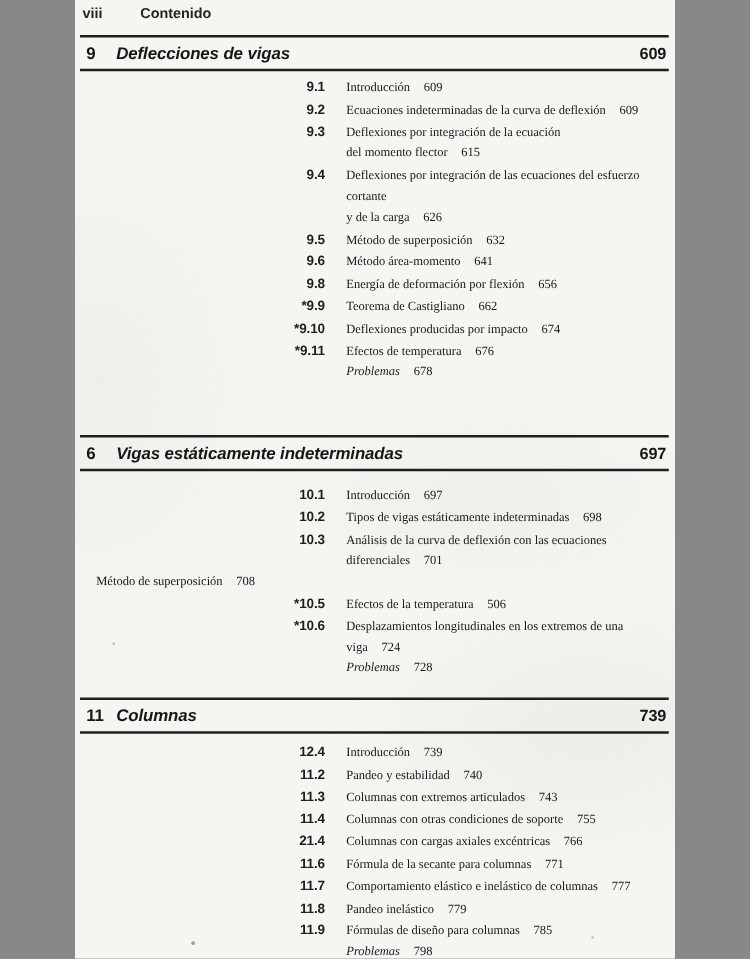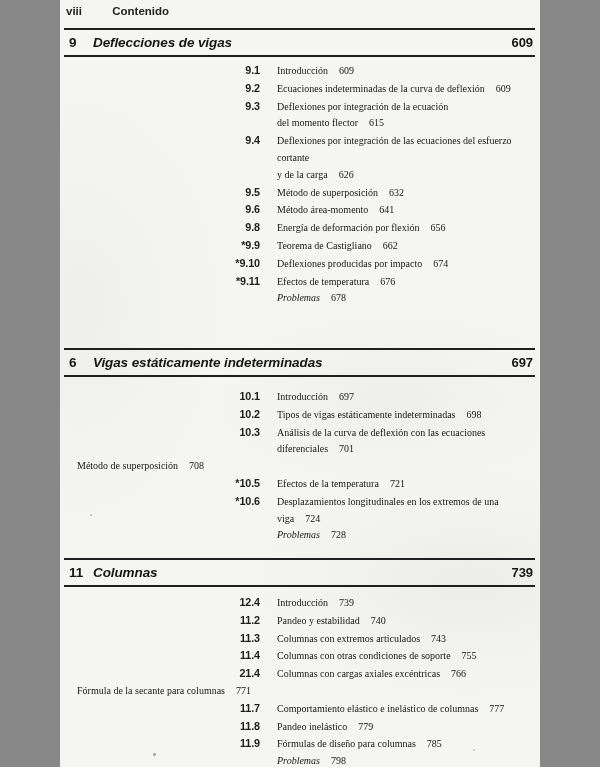--- a/index.html
+++ b/index.html
@@ -164,21 +164,21 @@
           </div>
         </div>
         <div class="row">
           <div class="body">
             <div class="line"><span class="t">Método de superposición</span><span class="pg">708</span></div>
           </div>
         </div>
         <div class="row">
           <div class="num">*10.5</div>
           <div class="body">
-            <div class="line"><span class="t">Efectos de la temperatura</span><span class="pg">721</span></div>
+            <div class="line"><span class="t">Efectos de la temperatura</span><span class="pg">506</span></div>
           </div>
         </div>
         <div class="row">
           <div class="num">*10.6</div>
           <div class="body">
             <div class="line"><span class="t">Desplazamientos longitudinales en los extremos de una viga</span><span class="pg">724</span></div>
           </div>
         </div>
         <div class="row probl">
           <div class="num"></div>
@@ -217,20 +217,21 @@
             <div class="line"><span class="t">Columnas con otras condiciones de soporte</span><span class="pg">755</span></div>
           </div>
         </div>
         <div class="row">
           <div class="num">21.4</div>
           <div class="body">
             <div class="line"><span class="t">Columnas con cargas axiales excéntricas</span><span class="pg">766</span></div>
           </div>
         </div>
         <div class="row">
+          <div class="num">11.6</div>
           <div class="body">
             <div class="line"><span class="t">Fórmula de la secante para columnas</span><span class="pg">771</span></div>
           </div>
         </div>
         <div class="row">
           <div class="num">11.7</div>
           <div class="body">
             <div class="line"><span class="t">Comportamiento elástico e inelástico de columnas</span><span class="pg">777</span></div>
           </div>
         </div>

